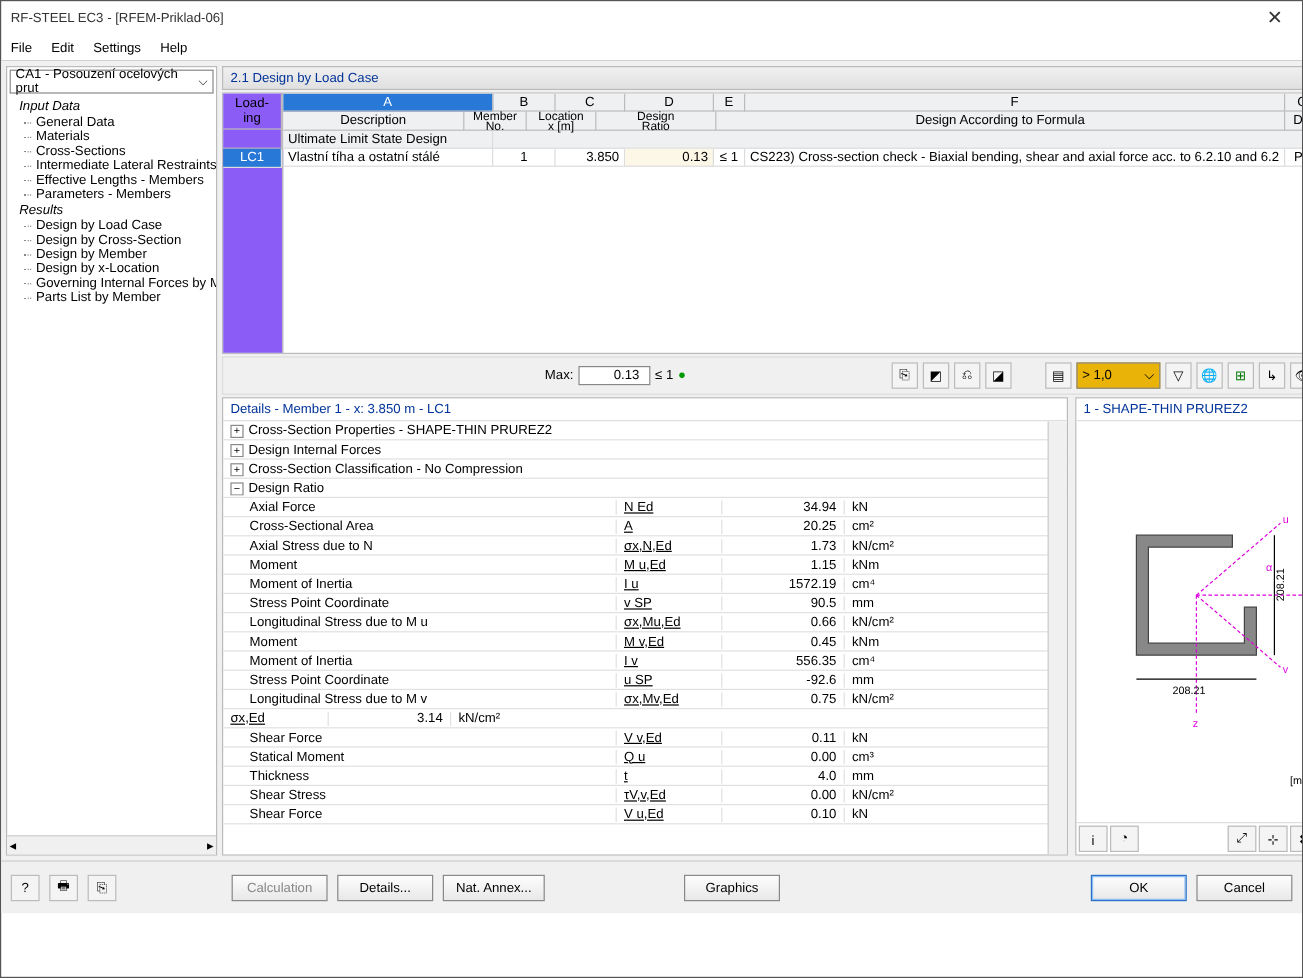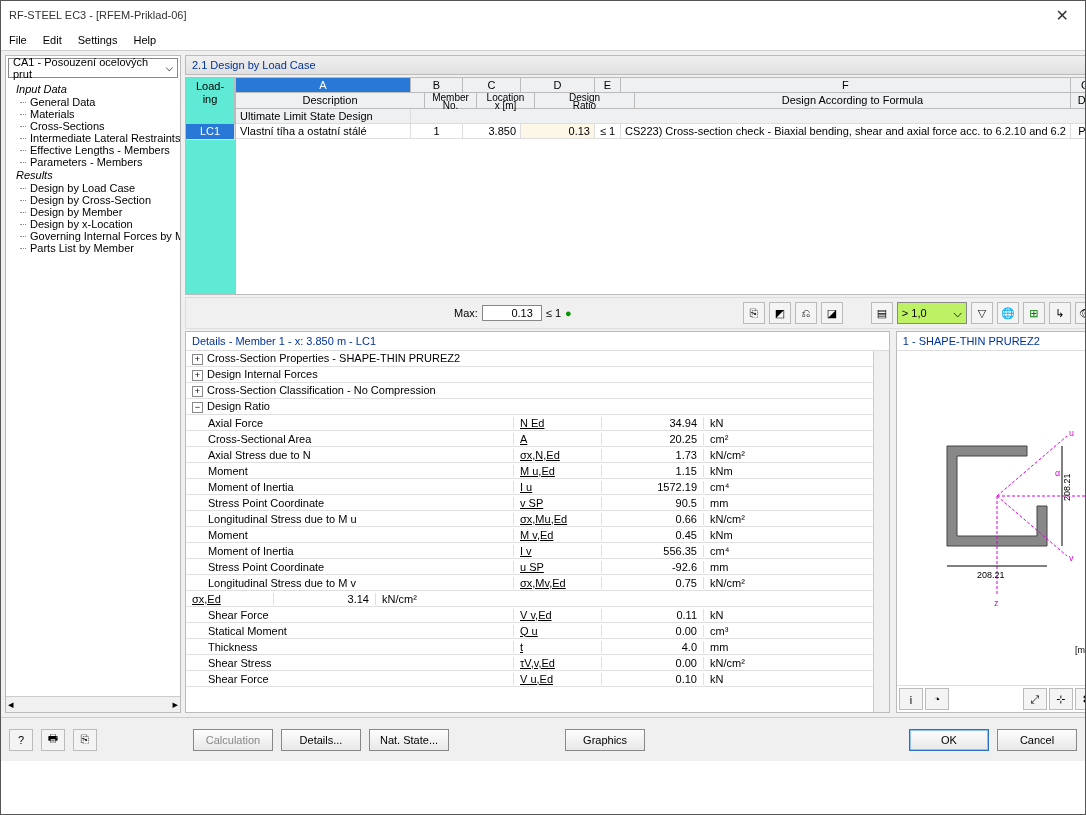--- a/index.html
+++ b/index.html
@@ -21,34 +21,34 @@
 .tree-node { padding: 1px 0 1px 8px; white-space: nowrap; color: #000; font-style: italic; }
 .tree-child { padding-left: 22px; position: relative; white-space: nowrap; }
 .tree-child::before { content: ""; position: absolute; left: 12px; top: 50%; width: 6px; border-top: 1px dotted #888; }
 .tree-scroll { height: 16px; display: flex; align-items: center; justify-content: space-between; padding: 0 2px; border-top: 1px solid #ccc; background: #f0f0f0; }
 
 .rightcol { flex: 1; display: flex; flex-direction: column; gap: 2px; }
 
 .section-title { background: linear-gradient(#f0f0f0,#e0e0e0); border: 1px solid #bbb; padding: 3px 6px; color: #003399; font-weight: normal; }
 
 .gridwrap { display: flex; border: 1px solid #bbb; background: #fff; height: 218px; }
-.rowhdr-col { width: 50px; background: #5eead4; border-right: 1px solid #bbb; }
+.rowhdr-col { width: 50px; background: #8b5cf6; border-right: 1px solid #bbb; }
 .grid-body { flex: 1; overflow: hidden; }
 .colhdr-row { display: flex; background: #eef0f2; }
 .colhdr { border-right: 1px solid #bbb; border-bottom: 1px solid #bbb; text-align: center; padding: 1px 0; }
 .cell { border-right: 1px solid #ddd; border-bottom: 1px solid #ddd; padding: 1px 4px; white-space: nowrap; overflow: hidden; }
 .selhdr { background: #2878d8; color: #fff; }
 .rowsel { background: #2878d8; color: #fff; }
 .row1 { display: flex; }
 
 .maxbar { display: flex; align-items: center; gap: 4px; padding: 4px; background: #f0f0f0; border: 1px solid #ddd; }
 .maxbar .spacer { flex: 1; }
 .valbox { background: #fff; border: 1px solid #888; padding: 1px 8px; min-width: 60px; text-align: right; }
 .tbico { width: 22px; height: 22px; border: 1px solid #bbb; background: #f4f4f4; display: inline-flex; align-items: center; justify-content: center; font-size: 11px; }
-.combo { width: 70px; height: 22px; border: 1px solid #888; background: #bef264; padding: 0 4px; display: inline-flex; align-items: center; }
+.combo { width: 70px; height: 22px; border: 1px solid #888; background: #eab308; padding: 0 4px; display: inline-flex; align-items: center; }
 .combo::after { content: "⌵"; margin-left: auto; }
 
 .lowerwrap { display: flex; gap: 6px; flex: 1; min-height: 0; }
 .detailswrap { flex: 1; display: flex; flex-direction: column; border: 1px solid #bbb; background: #fff; min-height: 0;}
 .details-title { color: #003399; padding: 3px 6px; border-bottom: 1px solid #ddd; }
 .details-body { flex: 1; overflow: hidden; position: relative; }
 .details-scroll { position: absolute; right: 0; top: 0; bottom: 0; width: 16px; background: #f0f0f0; border-left: 1px solid #ccc; }
 .drow { display: flex; border-bottom: 1px solid #e0e0e0; height: 16px; align-items: center; }
 .dcell-label { width: 328px; padding-left: 6px; border-right: 1px solid #e0e0e0; white-space: nowrap; overflow: hidden; }
 .dcell-sym { width: 88px; padding-left: 6px; border-right: 1px solid #e0e0e0; text-decoration: underline; }
@@ -124,21 +124,21 @@
         <div class="colhdr-row">
           <div class="colhdr selhdr" style="width:175px">A</div>
           <div class="colhdr" style="width:52px">B</div>
           <div class="colhdr" style="width:58px">C</div>
           <div class="colhdr" style="width:74px">D</div>
           <div class="colhdr" style="width:26px">E</div>
           <div class="colhdr" style="flex:1">F</div>
           <div class="colhdr" style="width:30px">G</div>
         </div>
         <div class="colhdr-row" style="height:16px">
-          <div class="colhdr" style="width:189px">Description</div>
+          <div class="colhdr" style="width:151px">Description</div>
           <div class="colhdr" style="width:52px;white-space:pre-line;line-height:8px;font-size:10px">Member<br>No.</div>
           <div class="colhdr" style="width:58px;white-space:pre-line;line-height:8px;font-size:10px">Location<br>x [m]</div>
           <div class="colhdr" style="width:100px;white-space:pre-line;line-height:8px;font-size:10px">Design<br>Ratio</div>
           <div class="colhdr" style="flex:1">Design According to Formula</div>
           <div class="colhdr" style="width:30px">DS</div>
         </div>
         <div class="row1" style="background:#eef0f2">
           <div class="cell" style="width:175px;font-weight:normal">Ultimate Limit State Design</div>
           <div class="cell" style="flex:1"></div>
         </div>
@@ -332,19 +332,19 @@
   </div>
 </div>
 
 <div class="bottombar">
   <span class="iconbtn">?</span>
   <span class="iconbtn">🖶</span>
   <span class="iconbtn">⎘</span>
   <div style="width:80px"></div>
   <span class="btn disabled">Calculation</span>
   <span class="btn">Details...</span>
-  <span class="btn">Nat. State...</span>
+  <span class="btn">Nat. Annex...</span>
   <div style="width:100px"></div>
   <span class="btn">Graphics</span>
   <div style="flex:1"></div>
   <span class="btn primary">OK</span>
   <span class="btn">Cancel</span>
 </div>
 
 </body></html>

